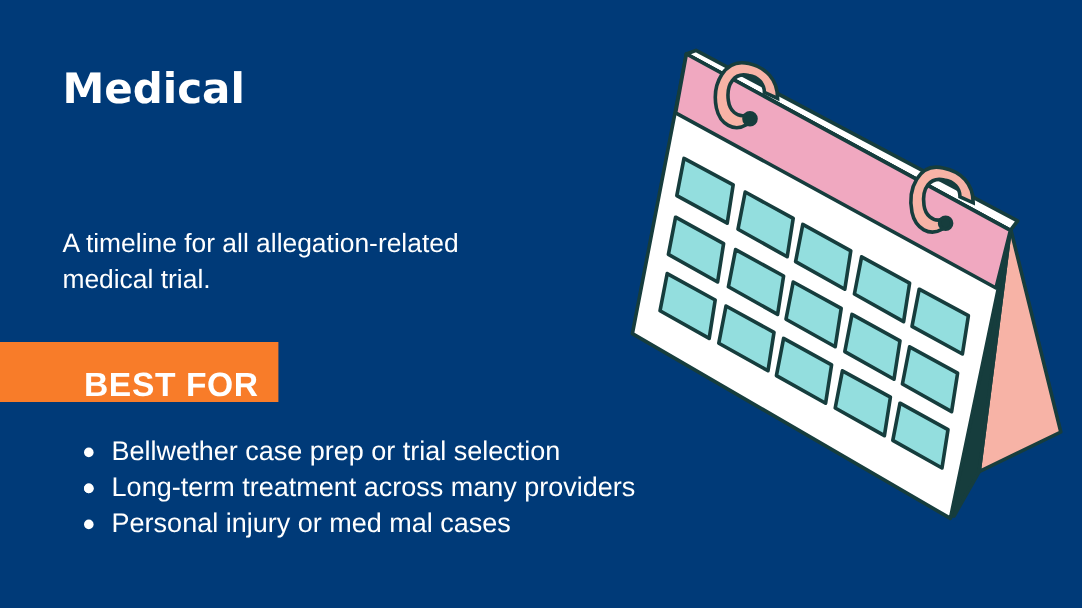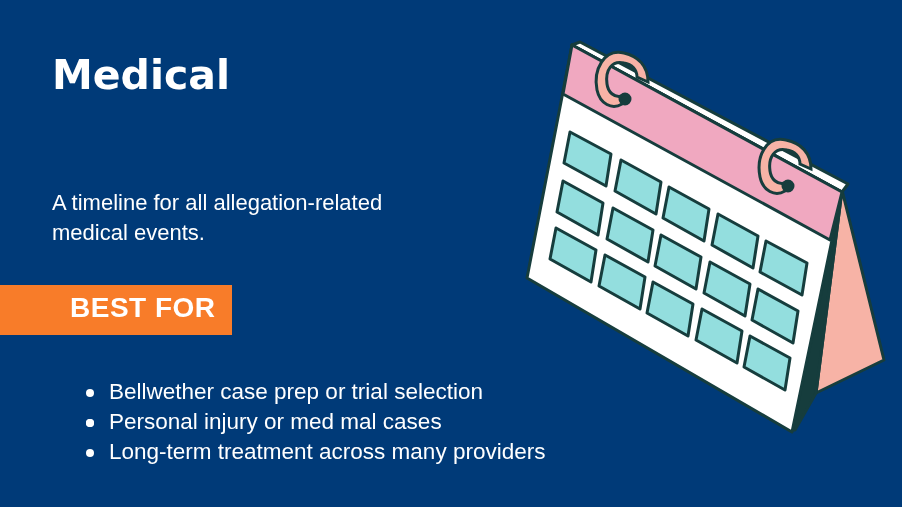--- a/index.html
+++ b/index.html
@@ -1,44 +1,44 @@
 <!DOCTYPE html>
 <html><head>
 <meta charset="utf-8">
 <style>
   html,body{margin:0;padding:0;}
   body{width:902px;height:507px;background:#003a78;position:relative;overflow:hidden;font-family:"DejaVu Sans","Liberation Sans",sans-serif;color:#ffffff;}
-  .title{position:absolute;left:52px;top:48px;font-weight:bold;font-size:41px;line-height:55px;letter-spacing:0px;font-family:"DejaVu Sans",sans-serif;}
+  .title{position:absolute;left:52px;top:48px;font-weight:bold;font-size:35px;line-height:55px;letter-spacing:0px;font-family:"DejaVu Sans",sans-serif;}
   .title div{white-space:nowrap;}
   .subtitle{position:absolute;left:52px;top:188px;font-size:22px;line-height:30px;font-family:"Liberation Sans",sans-serif;width:380px;}
   .banner{position:absolute;left:0;top:285px;width:232px;height:50px;background:#f87c29;}
-  .banner span{position:absolute;left:70px;top:7px;font-weight:bold;font-size:28px;line-height:32px;font-family:"Liberation Sans",sans-serif;letter-spacing:0.5px;}
-  .list{position:absolute;left:68px;top:361px;margin:16px;padding:0;list-style:none;font-family:"Liberation Sans",sans-serif;font-size:22.5px;line-height:30px;}
+  .banner span{position:absolute;left:70px;top:20px;font-weight:bold;font-size:28px;line-height:32px;font-family:"Liberation Sans",sans-serif;letter-spacing:0.5px;}
+  .list{position:absolute;left:68px;top:361px;margin:0;padding:0;list-style:none;font-family:"Liberation Sans",sans-serif;font-size:22.5px;line-height:30px;}
   .list li{position:relative;padding-left:25px;white-space:nowrap;}
   .list li .dot{position:absolute;left:2px;top:12px;width:8px;height:8px;border-radius:50%;background:#ffffff;}
   .cal{position:absolute;left:0;top:0;}
 </style>
 </head>
 <body>
 
 <div class="title">
   <div>Medical</div>
 </div>
 
-<div class="subtitle">A timeline for all allegation-related medical events.</div>
+<div class="subtitle">A timeline for all allegation-related medical trial.</div>
 
 <div class="banner">
   <span>BEST FOR</span>
 </div>
 
 <ul class="list">
   <li><span class="dot"></span><span>Bellwether case prep or trial selection</span></li>
   <li><span class="dot"></span></li>
+  <li><span class="dot"></span><span>Long-term treatment across many providers</span></li>
   <li><span class="dot"></span><span>Personal injury or med mal cases</span></li>
-  <li><span class="dot"></span><span>Long-term treatment across many providers</span></li>
 </ul>
 
 <svg class="cal" width="902" height="507" viewBox="0 0 902 507">
   <g stroke="#163d3d" stroke-width="3" stroke-linejoin="round">
 
     <polygon points="842,190 884,360 816,393" fill="#f7b3a6"></polygon>
 
     <polygon points="835,190 842,190 816,393 795,430 790,430" fill="#163d3d"></polygon>
 
     <polygon points="572,45 580,42 848,184 842,192" fill="#ffffff"></polygon>

